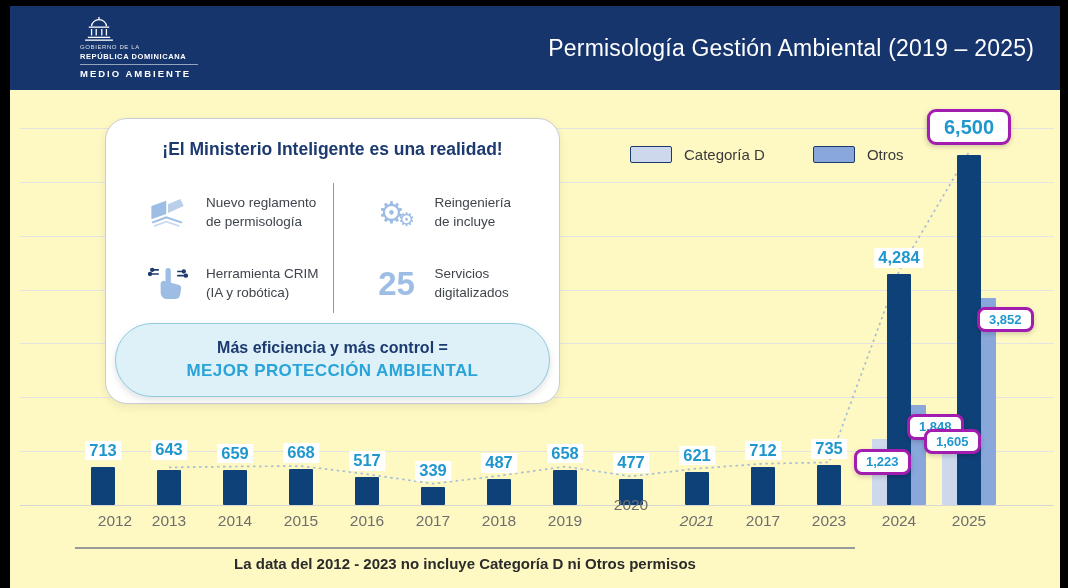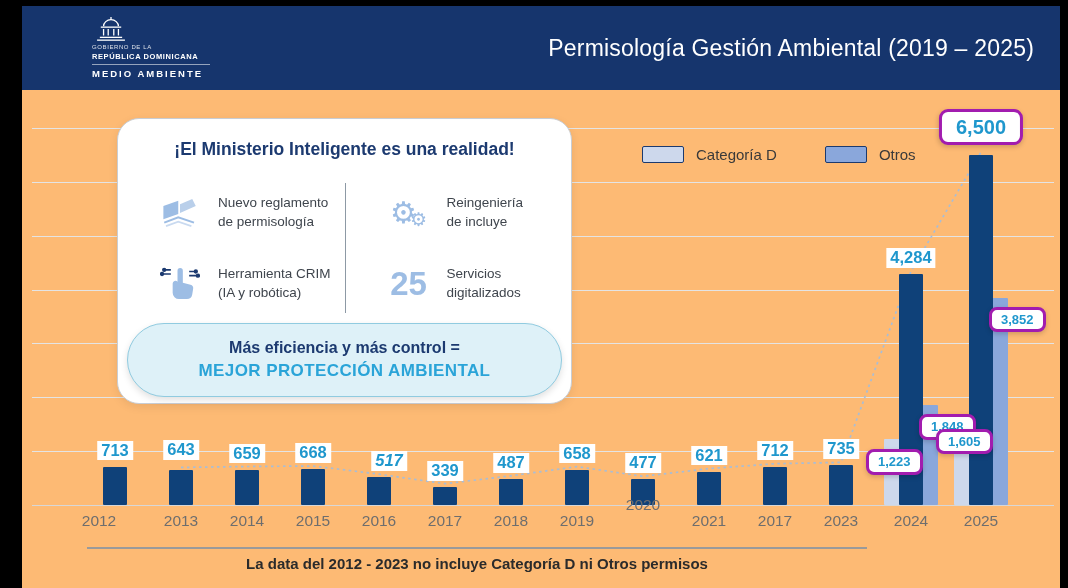--- a/index.html
+++ b/index.html
@@ -1,18 +1,18 @@
 <!DOCTYPE html>
 <html><head>
 <meta charset="utf-8">
 <style>
   html,body{margin:0;padding:0;background:#000;}
   body{width:1068px;height:588px;position:relative;font-family:"Liberation Sans","DejaVu Sans",sans-serif;overflow:hidden;}
   .frame{position:absolute;inset:0;background:#000;}
-  .slide{position:absolute;left:10px;top:6px;right:8px;bottom:0;background:#fdba74;overflow:hidden;margin-left:12px;}
+  .slide{position:absolute;left:10px;top:6px;right:8px;bottom:0;background:#fef9c3;overflow:hidden;}
 
   
   .topbar{position:absolute;left:0;top:0;right:0;height:84px;background:#16356d;display:flex;align-items:center;justify-content:space-between;padding:0 26px 0 70px;box-sizing:border-box;z-index:7;}
   .brand{display:flex;flex-direction:column;color:#fff;line-height:1.25;}
   .brand svg{margin-bottom:2px;}
   .gov1{font-size:6px;letter-spacing:.6px;opacity:.85;}
   .gov2{font-size:7.5px;font-weight:bold;letter-spacing:.6px;}
   .brand-divider{width:118px;height:1px;background:rgba(255,255,255,.55);margin:3px 0;}
   .ministry{font-size:9.5px;font-weight:bold;letter-spacing:2px;}
   .title{margin:0;color:#fff;font-size:23px;font-weight:normal;letter-spacing:.2px;}
@@ -88,48 +88,48 @@
         <div class="gridline" style="top: 283.615px;"></div>
         <div class="gridline" style="top: 229.769px;"></div>
         <div class="gridline" style="top: 175.923px;"></div>
         <div class="gridline" style="top: 122.077px;"></div>
         <div class="gridline baseline" style="top: 499px;"></div>
         <svg id="trend" width="1050" height="582">
           <path d="M159 461.4 L225 460.5 L291 460.0 L357 468.2 L423 477.7 L489 469.8 L555 460.6 L621 470.3 L687 462.6 L753 457.7 L819 456.4 L889 265.3 L959 146.0 " fill="none" stroke="#a9bdd5" stroke-width="1.7" stroke-dasharray="2.5 3.5"></path>
         </svg>
         <div class="bar" style="left: 81px; width: 24px; top: 460.608px; height: 38.3923px; background: rgb(15, 65, 121); z-index: 3;"></div>
         <div class="val" style="left: 93px; top: 434.608px;">713</div>
-        <div class="year" style="left: 77px; top: 506px;">2012</div>
+        <div class="year" style="left: 105px; top: 506px;">2012</div>
         <div class="bar" style="left: 147px; width: 24px; top: 464.377px; height: 34.6231px; background: rgb(15, 65, 121); z-index: 3;"></div>
         <div class="val" style="left: 159px; top: 434px;">643</div>
         <div class="year" style="left: 159px; top: 506px;">2013</div>
         <div class="bar" style="left: 213px; width: 24px; top: 463.515px; height: 35.4846px; background: rgb(15, 65, 121); z-index: 3;"></div>
         <div class="val" style="left: 225px; top: 437.515px;">659</div>
         <div class="year" style="left: 225px; top: 506px;">2014</div>
         <div class="bar" style="left: 279px; width: 24px; top: 463.031px; height: 35.9692px; background: rgb(15, 65, 121); z-index: 3;"></div>
         <div class="val" style="left: 291px; top: 437.031px;">668</div>
         <div class="year" style="left: 291px; top: 506px;">2015</div>
         <div class="bar" style="left: 345px; width: 24px; top: 471.162px; height: 27.8385px; background: rgb(15, 65, 121); z-index: 3;"></div>
-        <div class="val" style="left: 367px; top: 445.162px; font-style: italic;">517</div>
+        <div class="val" style="left: 357px; top: 445.162px;">517</div>
         <div class="year" style="left: 357px; top: 506px;">2016</div>
         <div class="bar" style="left: 411px; width: 24px; top: 480.746px; height: 18.2538px; background: rgb(15, 65, 121); z-index: 3;"></div>
         <div class="val" style="left: 423px; top: 454.746px;">339</div>
         <div class="year" style="left: 423px; top: 506px;">2017</div>
         <div class="bar" style="left: 477px; width: 24px; top: 472.777px; height: 26.2231px; background: rgb(15, 65, 121); z-index: 3;"></div>
         <div class="val" style="left: 489px; top: 446.777px;">487</div>
         <div class="year" style="left: 489px; top: 506px;">2018</div>
         <div class="bar" style="left: 543px; width: 24px; top: 463.569px; height: 35.4308px; background: rgb(15, 65, 121); z-index: 3;"></div>
         <div class="val" style="left: 555px; top: 437.569px;">658</div>
         <div class="year" style="left: 555px; top: 506px;">2019</div>
         <div class="bar" style="left: 609px; width: 24px; top: 473.315px; height: 25.6846px; background: rgb(15, 65, 121); z-index: 3;"></div>
         <div class="val" style="left: 621px; top: 447.315px;">477</div>
         <div class="year" style="left: 621px; top: 490px;">2020</div>
         <div class="bar" style="left: 675px; width: 24px; top: 465.562px; height: 33.4385px; background: rgb(15, 65, 121); z-index: 3;"></div>
         <div class="val" style="left: 687px; top: 439.562px;">621</div>
-        <div class="year" style="left: 687px; top: 506px;">2021</div>
+        <div class="year" style="left: 687px; top: 506px; font-style: italic;">2021</div>
         <div class="bar" style="left: 741px; width: 24px; top: 460.662px; height: 38.3385px; background: rgb(15, 65, 121); z-index: 3;"></div>
         <div class="val" style="left: 753px; top: 434.662px; text-align: right;">712</div>
         <div class="year" style="left: 753px; top: 506px;">2017</div>
         <div class="bar" style="left: 807px; width: 24px; top: 459.423px; height: 39.5769px; background: rgb(15, 65, 121); z-index: 3;"></div>
         <div class="val" style="left: 819px; top: 433.423px;">735</div>
         <div class="year" style="left: 819px; top: 506px;">2023</div>
         <div class="bar" style="left: 862px; width: 22px; top: 433.146px; height: 65.8538px; background: rgb(205, 216, 236); z-index: 2;"></div>
         <div class="valbox" style="left: 844px; top: 443.146px;">1,223</div>
         <div class="bar" style="left: 894px; width: 22px; top: 399.492px; height: 99.5077px; background: rgb(138, 167, 219); z-index: 2;"></div>
         <div class="valbox" style="left: 897px; top: 408.492px;">1,848</div>

